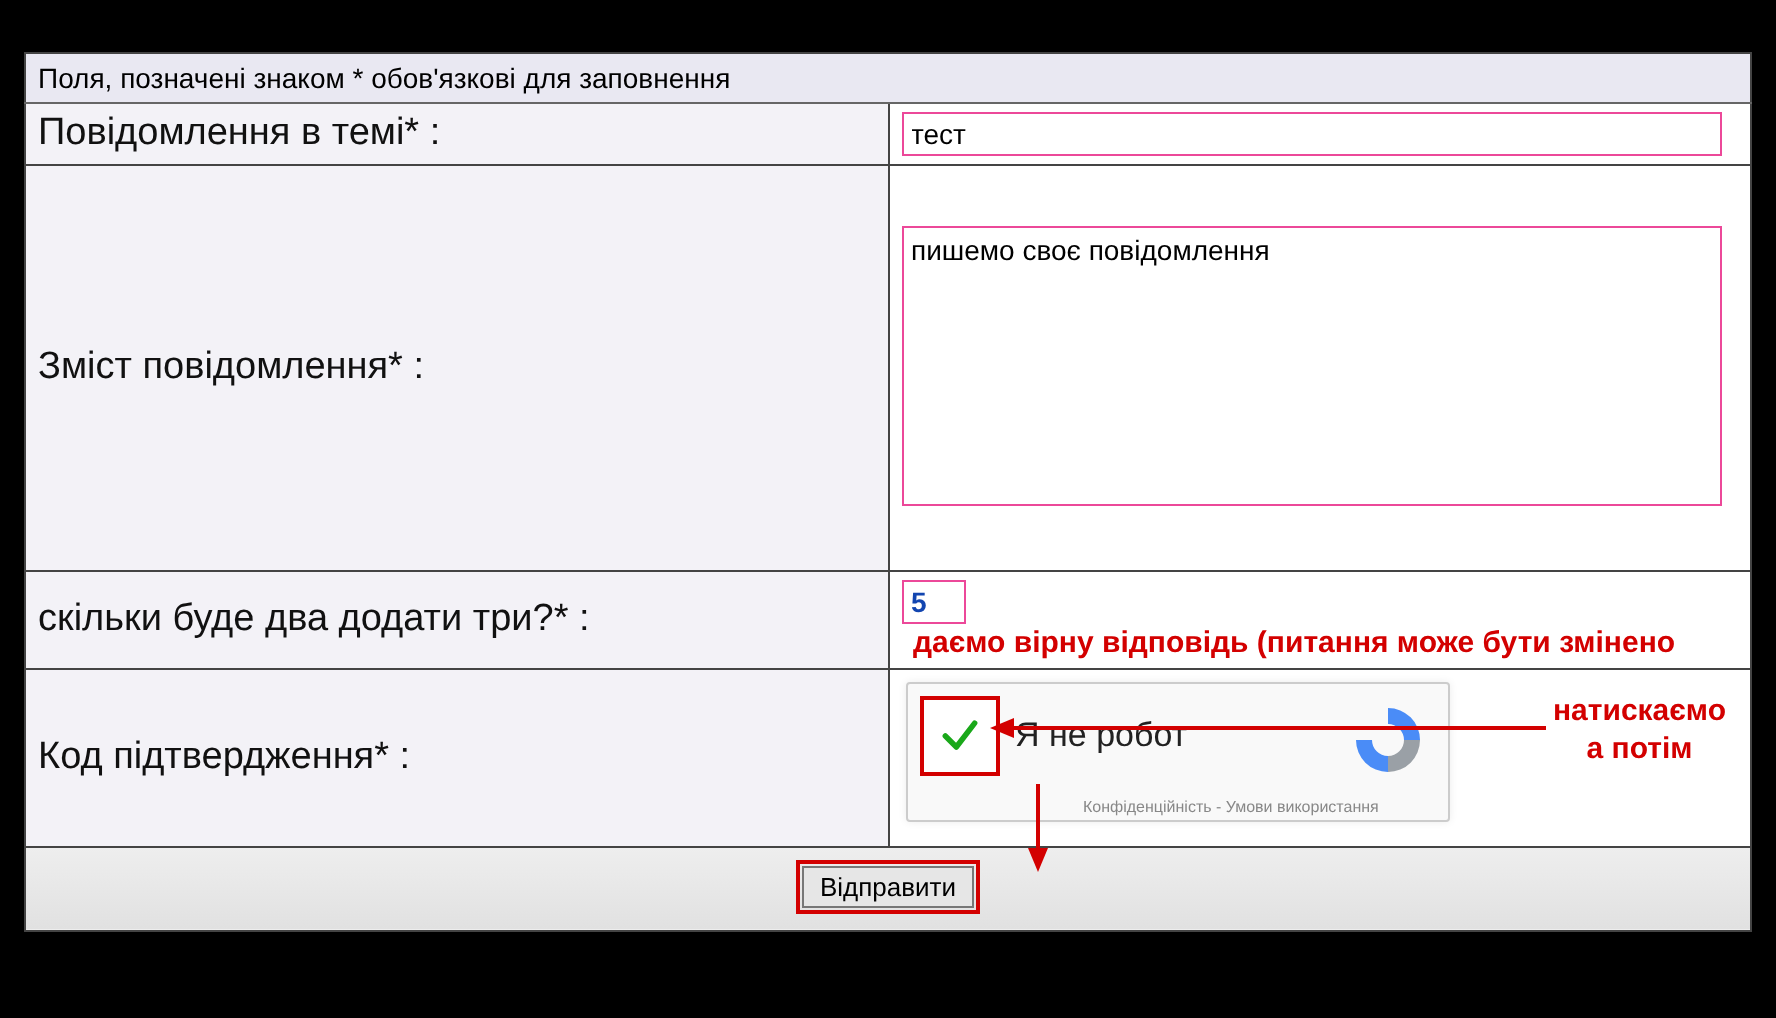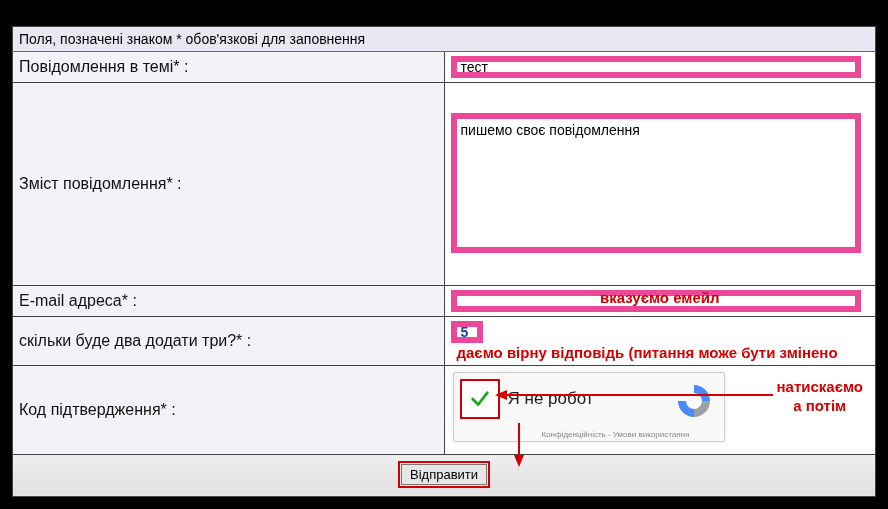--- a/index.html
+++ b/index.html
@@ -40,34 +40,34 @@
   .help-row td {
     background: #e9e8f2;
     color: #000;
     font-size: 14px;
     border-bottom: 1px solid #666;
   }
   .label-cell {
     width: 322px;
     background: #f3f2f7;
     color: #111;
-    font-size: 16px;
+    font-size: 19px;
     margin-top: 12px;
   }
   .input-cell {
     background: #fff;
     position: relative;
     padding: 2px 2px;
   }
   input[type=text], textarea {
     width: calc(100% - 8px);
     box-sizing: border-box;
     font-family: Verdana, Arial, sans-serif;
     font-size: 14px;
-    border: 6px solid #ec4899;
+    border: 1px solid #ec4899;
     background: #fff;
     padding: 3px 4px;
   }
   input.subject { height: 22px; }
   textarea.body {
     height: 140px;
     resize: none;
     overflow: auto;
   }
   input.email { height: 22px; }
@@ -223,27 +223,20 @@
     </td>
   </tr>
 
   <tr>
     <td class="label-cell" style="height:194px">Зміст повідомлення* :</td>
     <td class="input-cell">
       <textarea class="body" style="">пишемо своє повідомлення</textarea>
     </td>
   </tr>
 
-  <tr>
-    <td class="label-cell">E-mail адреса* :</td>
-    <td class="input-cell">
-      <input type="text" class="email" value="" style="">
-      <span class="annot annot-email">вказуємо емейл</span>
-    </td>
-  </tr>
 
   <tr>
     <td class="label-cell">скільки буде два додати три?* :</td>
     <td class="input-cell">
       <input type="text" class="quiz" value="5" style="">
       <span class="annot annot-quiz">даємо вірну відповідь (питання може бути змінено</span>
     </td>
   </tr>
 
   <tr>

